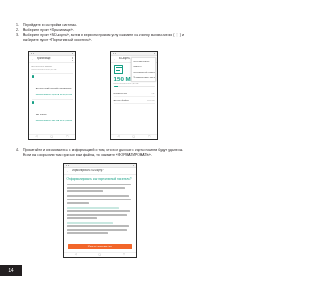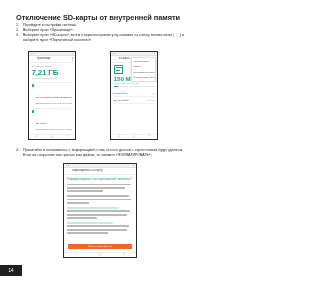--- a/index.html
+++ b/index.html
@@ -213,21 +213,20 @@
     color: #ffffff;
     font-size: 4.6px;
     display: flex; align-items: center; justify-content: center;
   }
 </style>
 </head>
 <body>
 
 <div class="page">
 
-  <div class="doc-title">Отключение SD-карты от внутренней памяти</div>
 
   <div class="steps">
     <div class="step">
       <span class="step-num">1.</span>
       <span class="step-text">Перейдите в настройки системы.</span>
     </div>
     <div class="step">
       <span class="step-num">2.</span>
       <span class="step-text">Выберите пункт «Хранилище».</span>
     </div>
@@ -251,21 +250,20 @@
       <span style="font-size:3px;color:#7a7a7a;">←</span>
       <span class="bar-title">Хранилище</span>
       <span class="kebab">
           <i></i>
           <i></i>
           <i></i>
         </span>
     </div>
     <div class="ph-body">
       <div class="lbl">Внутренняя память</div>
-      <div class="big-green">7,21 ГБ</div>
       <div class="sub-grey">использовано из 16,00 ГБ</div>
       <div class="rule"></div>
 
       <div class="row-item flexrow">
         <span class="green-chip"></span>
         <span style="flex:1;">
           <span class="row-title">Внутренний общий накопитель</span>
           <span class="link-green" style="display:block;">Использовано 7,21 ГБ из 16,00 ГБ</span>
         </span>
       </div>

